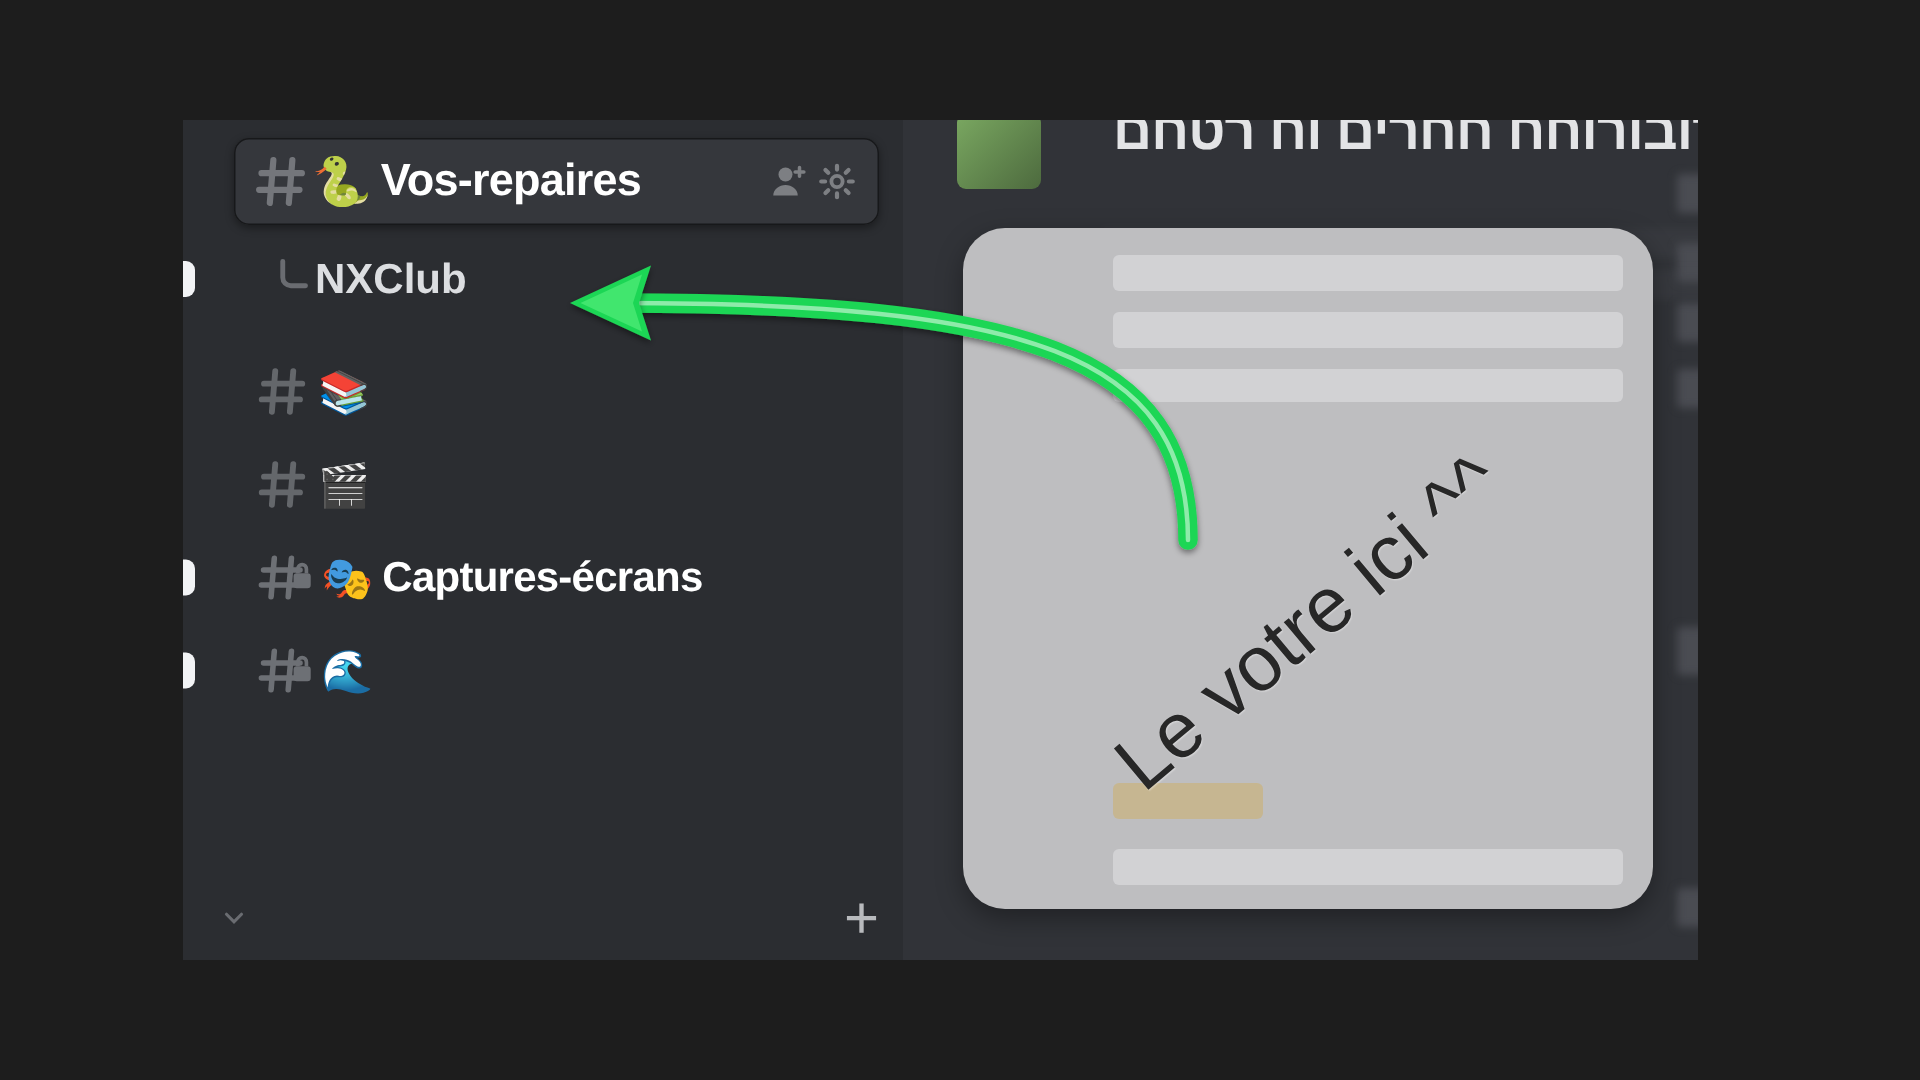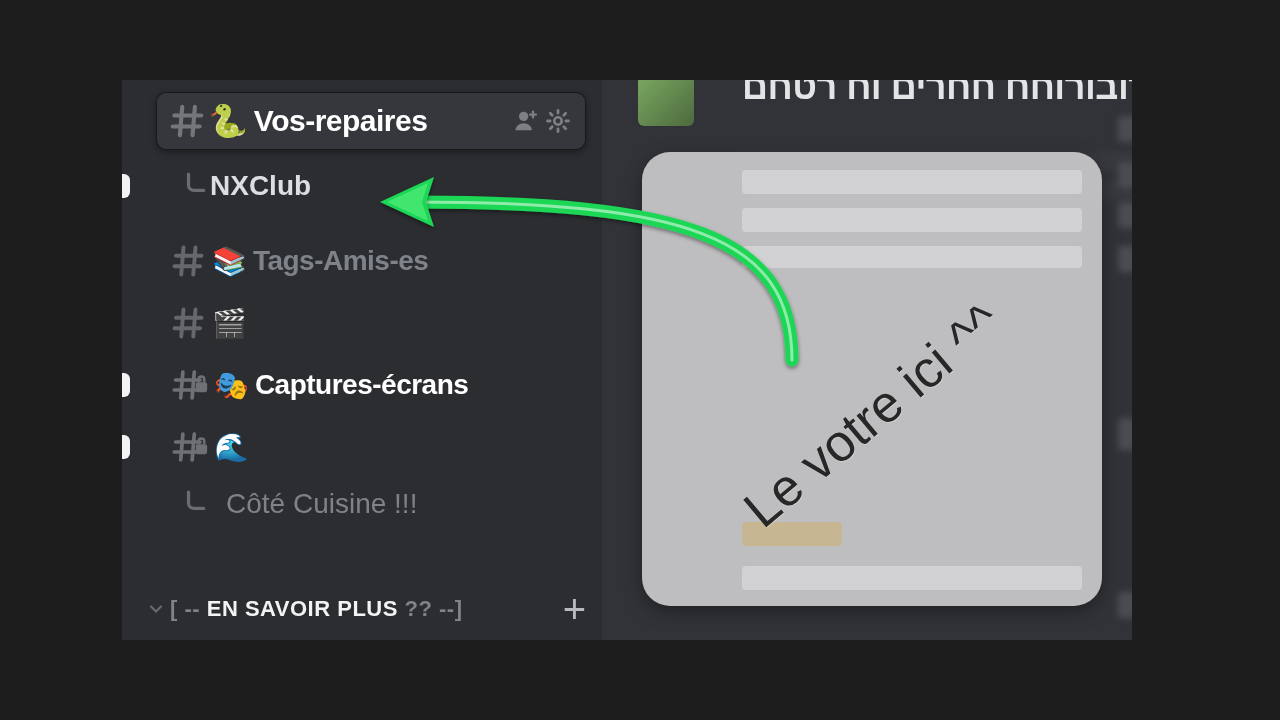--- a/index.html
+++ b/index.html
@@ -286,21 +286,20 @@
       <span class="label">NXClub</span>
     </div>
 
     <div id="chlist" style="position:absolute; left:0; top:150px; right:0">
 
     <div class="channel-item" style="height: 62px;">
           <svg viewBox="0 0 24 24" class="hash-icon">
             <path d="M9 3 7.5 21 M17 3 15.5 21 M4 8.5 H21 M3 15.5 H20" stroke="#9ea1a6" stroke-width="2.6" fill="none" stroke-linecap="round"></path>
           </svg>
           <span class="cemoji">📚</span>
-          <span class="clabel">Tags-Amis-es</span>
         </div>
         <div class="channel-item" style="height: 62px;">
           <svg viewBox="0 0 24 24" class="hash-icon">
             <path d="M9 3 7.5 21 M17 3 15.5 21 M4 8.5 H21 M3 15.5 H20" stroke="#9ea1a6" stroke-width="2.6" fill="none" stroke-linecap="round"></path>
           </svg>
           <span class="cemoji">🎬</span>
         </div>
         <div class="channel-item" style="height: 62px;">
           <div class="pill" style="height: 24px;"></div>
           <svg viewBox="0 0 28 24" class="hash-lock">
@@ -313,35 +312,26 @@
         </div>
         <div class="channel-item" style="height: 62px;">
           <div class="pill" style="height: 24px;"></div>
           <svg viewBox="0 0 28 24" class="hash-lock">
             <path d="M9 3 7.5 21 M17 3 15.5 21 M4 8.5 H21 M3 15.5 H20" stroke="#9ea1a6" stroke-width="2.6" fill="none" stroke-linecap="round"></path>      
             <rect x="18" y="10" width="8" height="7" rx="1.5" fill="#9ea1a6"></rect>      
             <path d="M20 10 V8 a2 2 0 0 1 4 0 V10" stroke="#9ea1a6" stroke-width="1.7" fill="none"></path>
           </svg>
           <span class="cemoji">🌊</span>
         </div>
-        <div class="thread-link" style="height: 52px; padding-left: 104px;">
-          <svg class="sub-elbow" viewBox="0 0 24 24">  
-            <path d="M6 4 V14 a5 5 0 0 0 5 5 H20" stroke="#9ea1a6" stroke-width="3" fill="none" stroke-linecap="round"></path>
-          </svg>  
-          <span class="label" style="color:#7e8289;font-weight:500">Côté Cuisine !!!</span>
-        </div>
       </div>
 
     <div class="category">
       <svg class="caret" viewBox="0 0 24 24">
         <path d="M6 9l6 6 6-6" stroke="#9ea1a6" stroke-width="2.5" fill="none" stroke-linecap="round"></path>
       </svg>
-      <span class="catlabel">
-        <span>[ -- </span><span class="b">EN SAVOIR PLUS</span><span> ?? --]</span>
-      </span>
       <span class="plus">+</span>
     </div>
 
   </div>
 
   <div class="chat">
     <div class="avatar"></div>
     <div class="truncated">בורב מרובורוחח חחרים וח רטחם</div>
 
     <div class="blur-block" style="right:-6px; top:36px;  width:20px; height:26px"></div>

